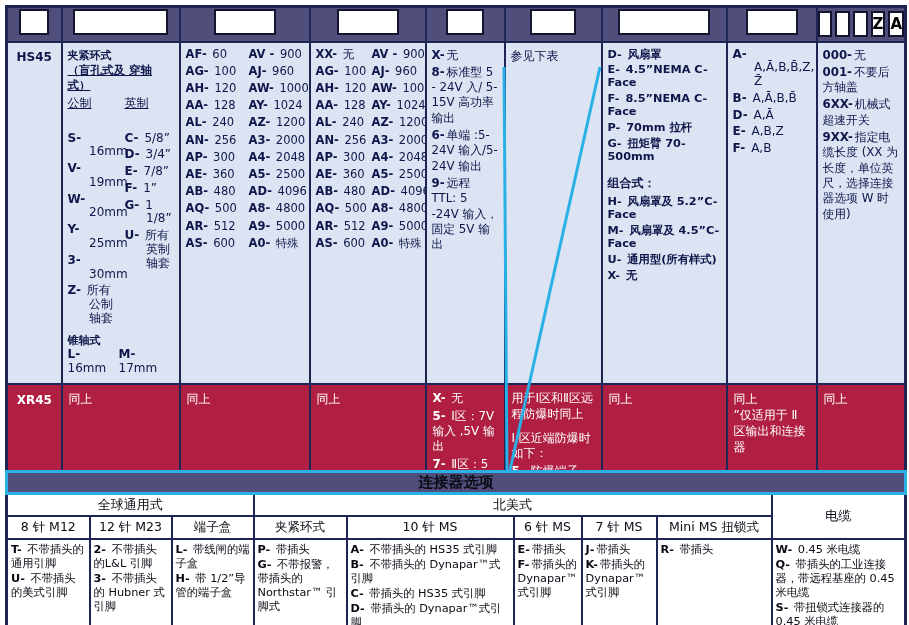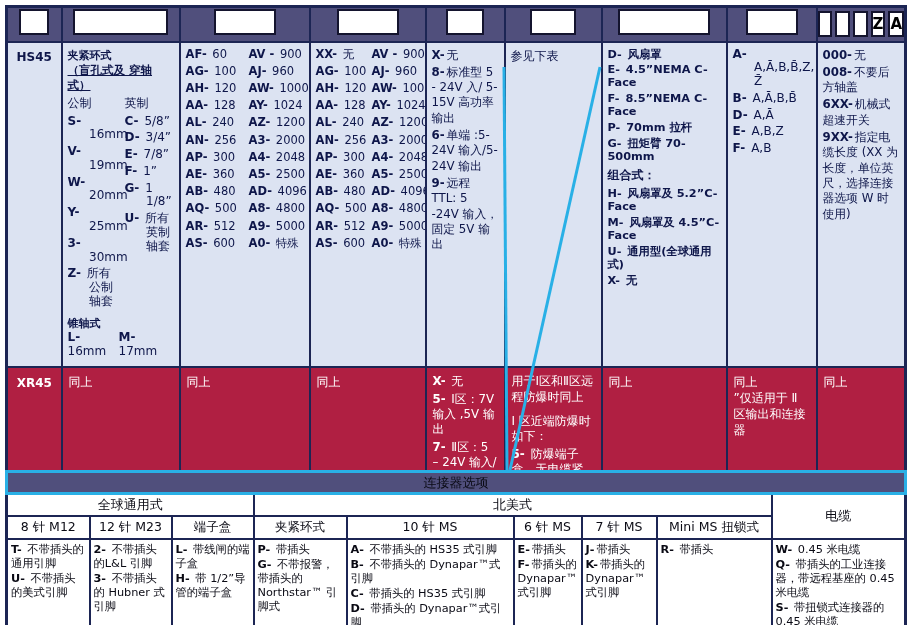--- a/index.html
+++ b/index.html
@@ -28,38 +28,38 @@
   .model-label { font-weight:bold; font-size:12px; text-align:center; margin-top:2px; }
 
   .ct { font-weight:bold; }
   .big { font-size:11px; }
   .sub { font-size:11.5px; margin-bottom:2px;text-decoration:underline; }
   .mt4 { margin-top:4px; }
   .mt8 { margin-top:8px; }
 
   .twocol { display:flex; gap:8px; }
   .twocol .col { flex:1; min-width:0; }
-  .colhead { margin-bottom:3px; }
+  .colhead { margin-bottom:20px;text-decoration:underline; }
 
   .opt { margin-bottom:3px; line-height:1.15; }
   .opt b { margin-right:2px; }
   .ind { padding-left:1.8em; text-indent:-1.8em; }
   .ppr .opt { font-size:11.5px; white-space:nowrap; margin-bottom:4px; }
   .tight { line-height:1.25; margin-bottom:2px; }
   .hlist { display:flex; }
   .para { line-height:1.3; margin-bottom:2px; }
 
   .driver-cell .opt, .special-cell .opt { font-size:11.8px; line-height:1.3; margin-bottom:2px; }
   .torque-cell .opt { font-size:11.3px; white-space:normal; margin-bottom:3px;font-weight:bold; }
-  .torque-cell .ct { margin:4px 0 3px 0; }
+  .torque-cell .ct { margin:12px 0 3px 0; }
 
   
   .conn { position:absolute; left:5px; top:470px; width:899px; border:3px solid #1c2554; background:#fff; }
   .conn td { border:2px solid #1c2554; color:#0a0a14; }
-  .conn-title { background:#504f7c; color:#ffffff; font-weight:normal; font-size:13px;
+  .conn-title { background:#504f7c; color:#ffffff; font-weight:bold; font-size:15px;
                 text-align:center; height:22px; vertical-align:middle; border:3px solid #29b0e6 !important; }
   .conn-group-row td { text-align:center; font-size:13px; height:22px; vertical-align:middle; }
   .conn-head-row td { text-align:center; font-size:12.5px; height:23px; vertical-align:middle; }
   .cable-head { font-size:13px; text-align:center; vertical-align:middle; }
   .conn-body-row td { vertical-align:top; padding:3px 3px; height:87px; font-size:11.3px; }
   .conn-body-row .opt { line-height:1.25; margin-bottom:1px; }
 
   
   .callout { position:absolute; left:0; top:0; width:909px; height:625px; pointer-events:none; z-index:5; }
 </style>
@@ -235,41 +235,41 @@
             <div class="opt"><b>E-</b> <span>4.5”NEMA C-Face</span></div>
             <div class="opt"><b>F-</b> <span>8.5”NEMA C-Face</span></div>
             <div class="opt"><b>P-</b> <span>70mm 拉杆</span></div>
             <div class="opt"><b>G-</b> <span>扭矩臂 70-500mm</span></div>
           </div>
       <div class="ct">组合式：</div>
       <div>
 
       <div class="opt"><b>H-</b> <span>风扇罩及 5.2”C-Face</span></div>
             <div class="opt"><b>M-</b> <span>风扇罩及 4.5”C-Face</span></div>
-            <div class="opt"><b>U-</b> <span>通用型(全球通用式)</span></div>
+            <div class="opt"><b>U-</b> <span>通用型(所有样式)</span></div>
             <div class="opt"><b>X-</b> <span>无</span></div>
           </div>
     </td>
 
     <td>
       <div>
 
       <div class="opt ind"><b>A-</b> <span>A,Ā,B,B̄,Z, Z̄</span></div>
             <div class="opt ind"><b>B-</b> <span>A,Ā,B,B̄</span></div>
             <div class="opt ind"><b>D-</b> <span>A,Ā</span></div>
             <div class="opt ind"><b>E-</b> <span>A,B,Z</span></div>
             <div class="opt ind"><b>F-</b> <span>A,B</span></div>
           </div>
     </td>
 
     <td class="special-cell">
       <div>
 
       <div class="opt tight"><b>000-</b><span>无</span></div>
-            <div class="opt tight"><b>008-</b><span>不要后方轴盖</span></div>
+            <div class="opt tight"><b>001-</b><span>不要后方轴盖</span></div>
             <div class="opt tight"><b>6XX-</b><span>机械式超速开关</span></div>
             <div class="opt tight"><b>9XX-</b><span>指定电缆长度 (XX 为长度，单位英尺，选择连接器选项 W 时使用)</span></div>
           </div>
     </td>
   </tr>
 
   <tr class="xr45-row">
     <td>
       <div class="model-label">XR45</div>
     </td>

